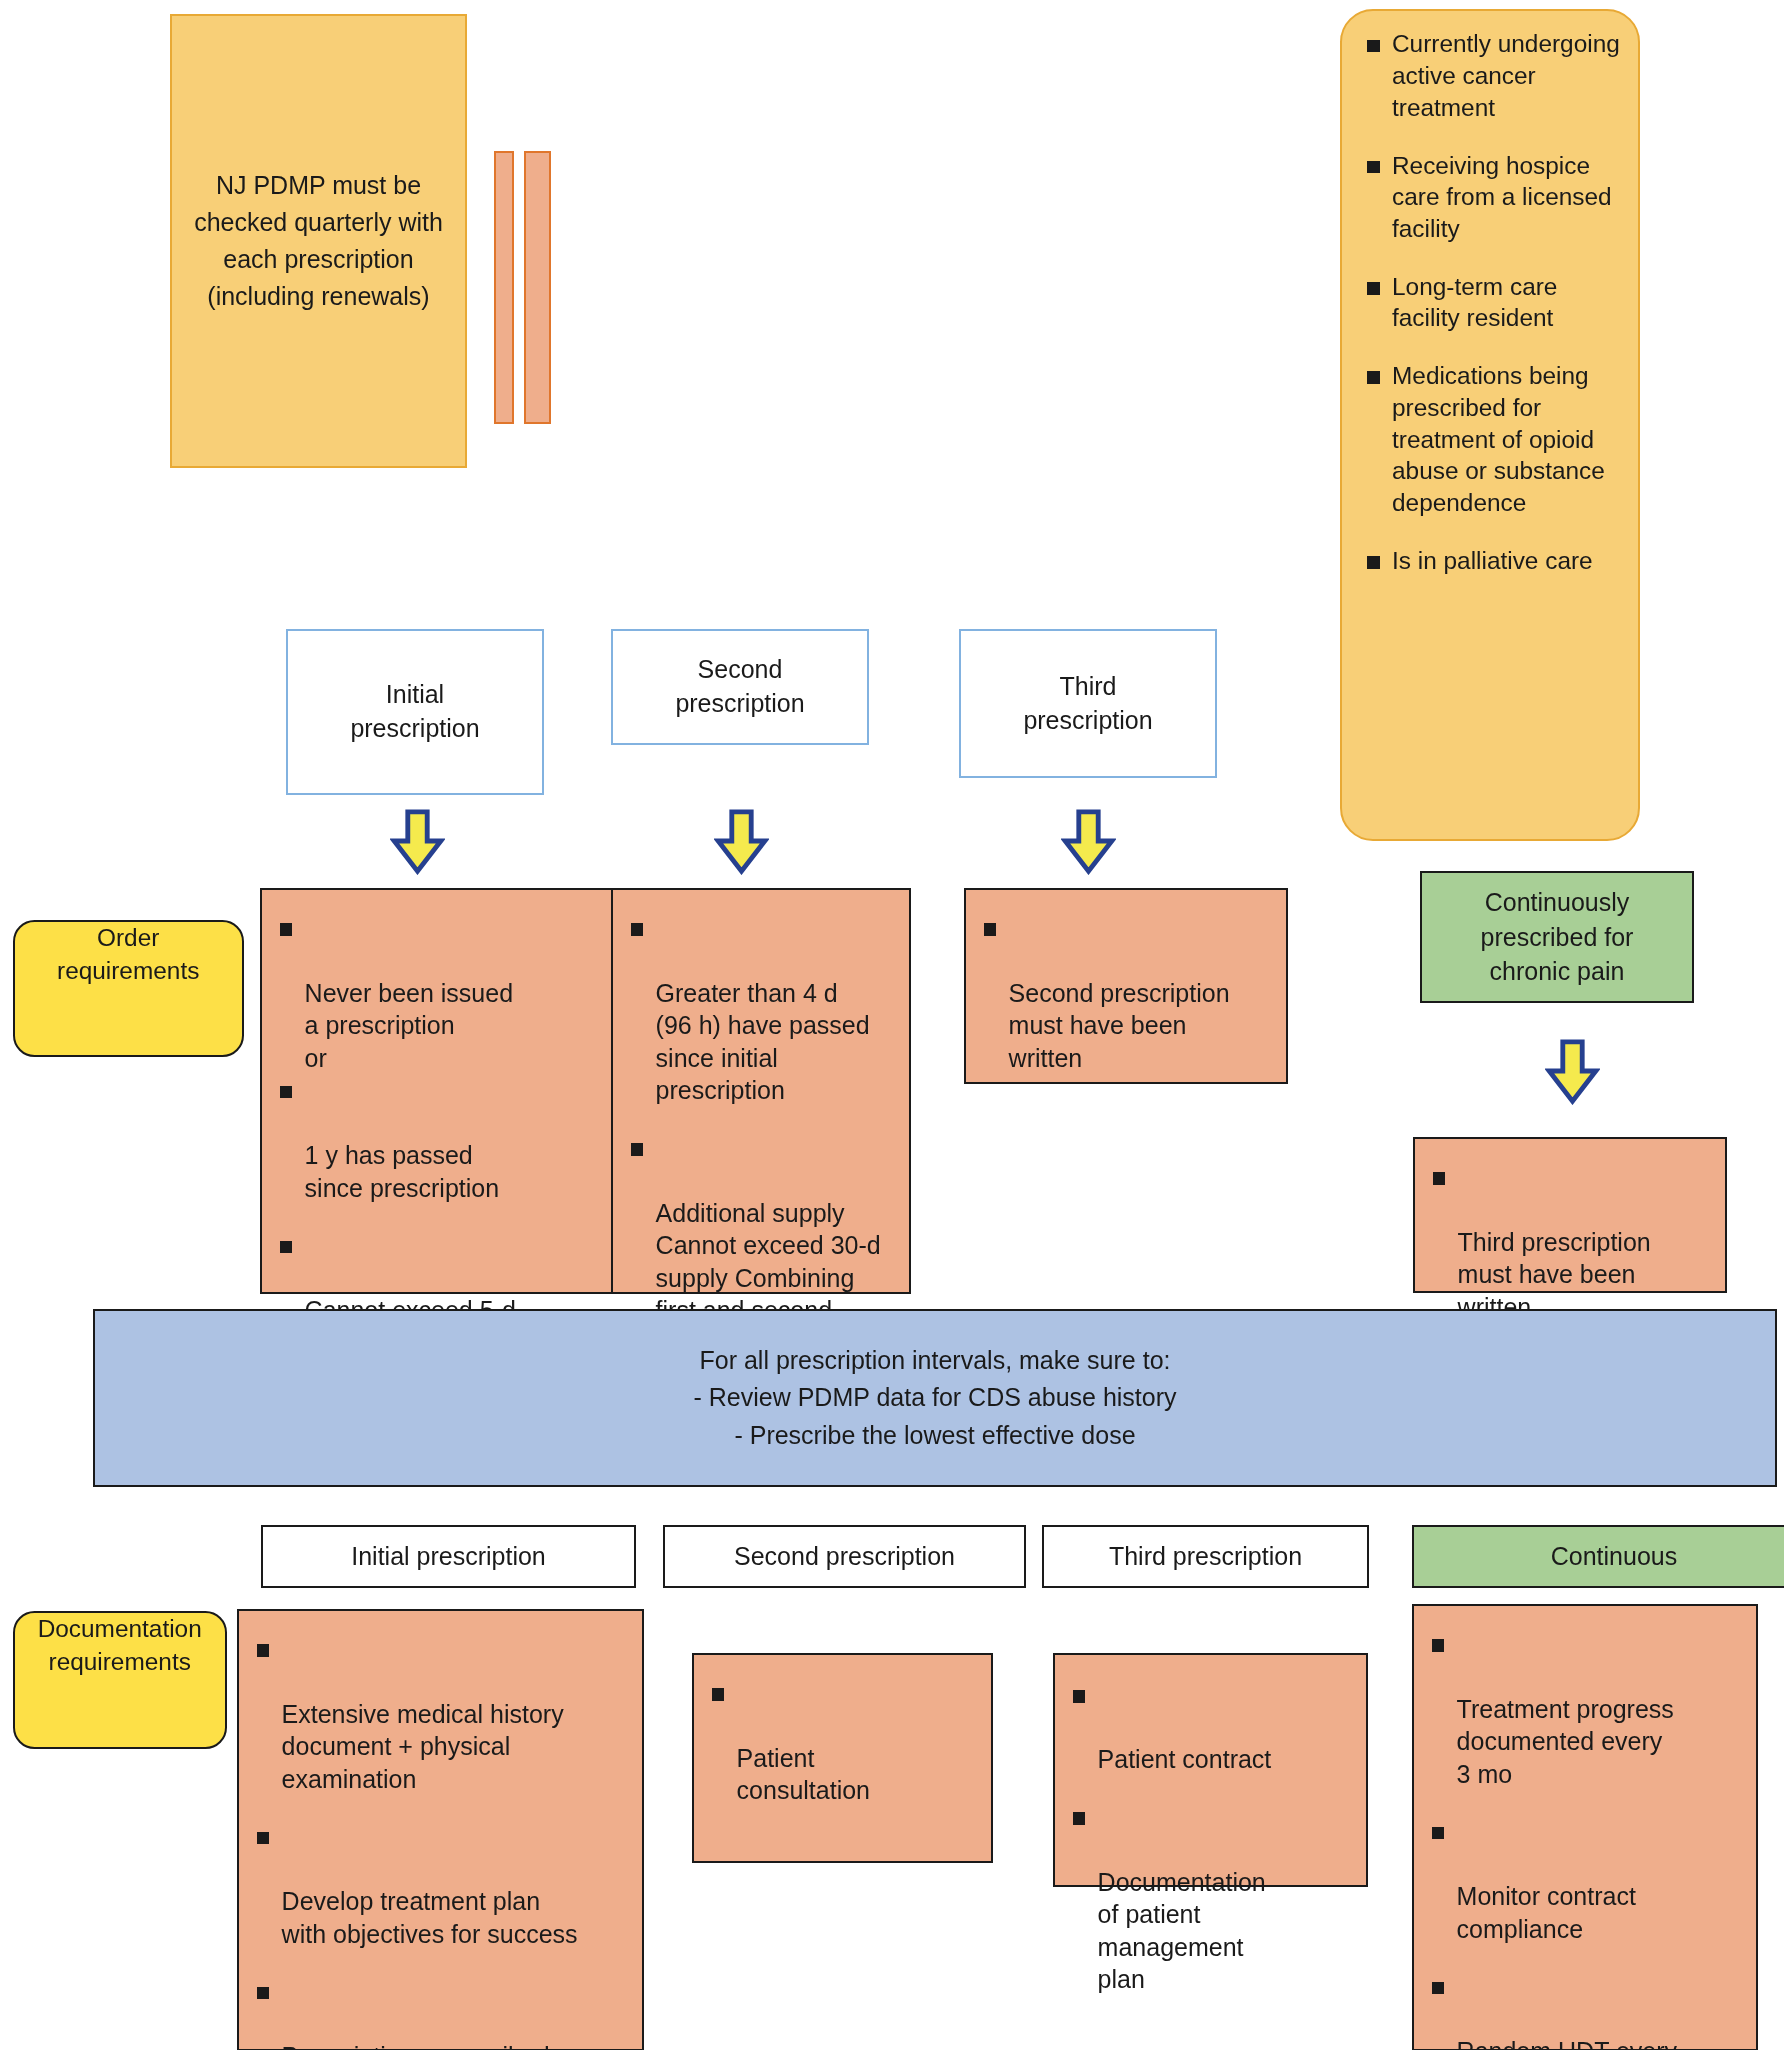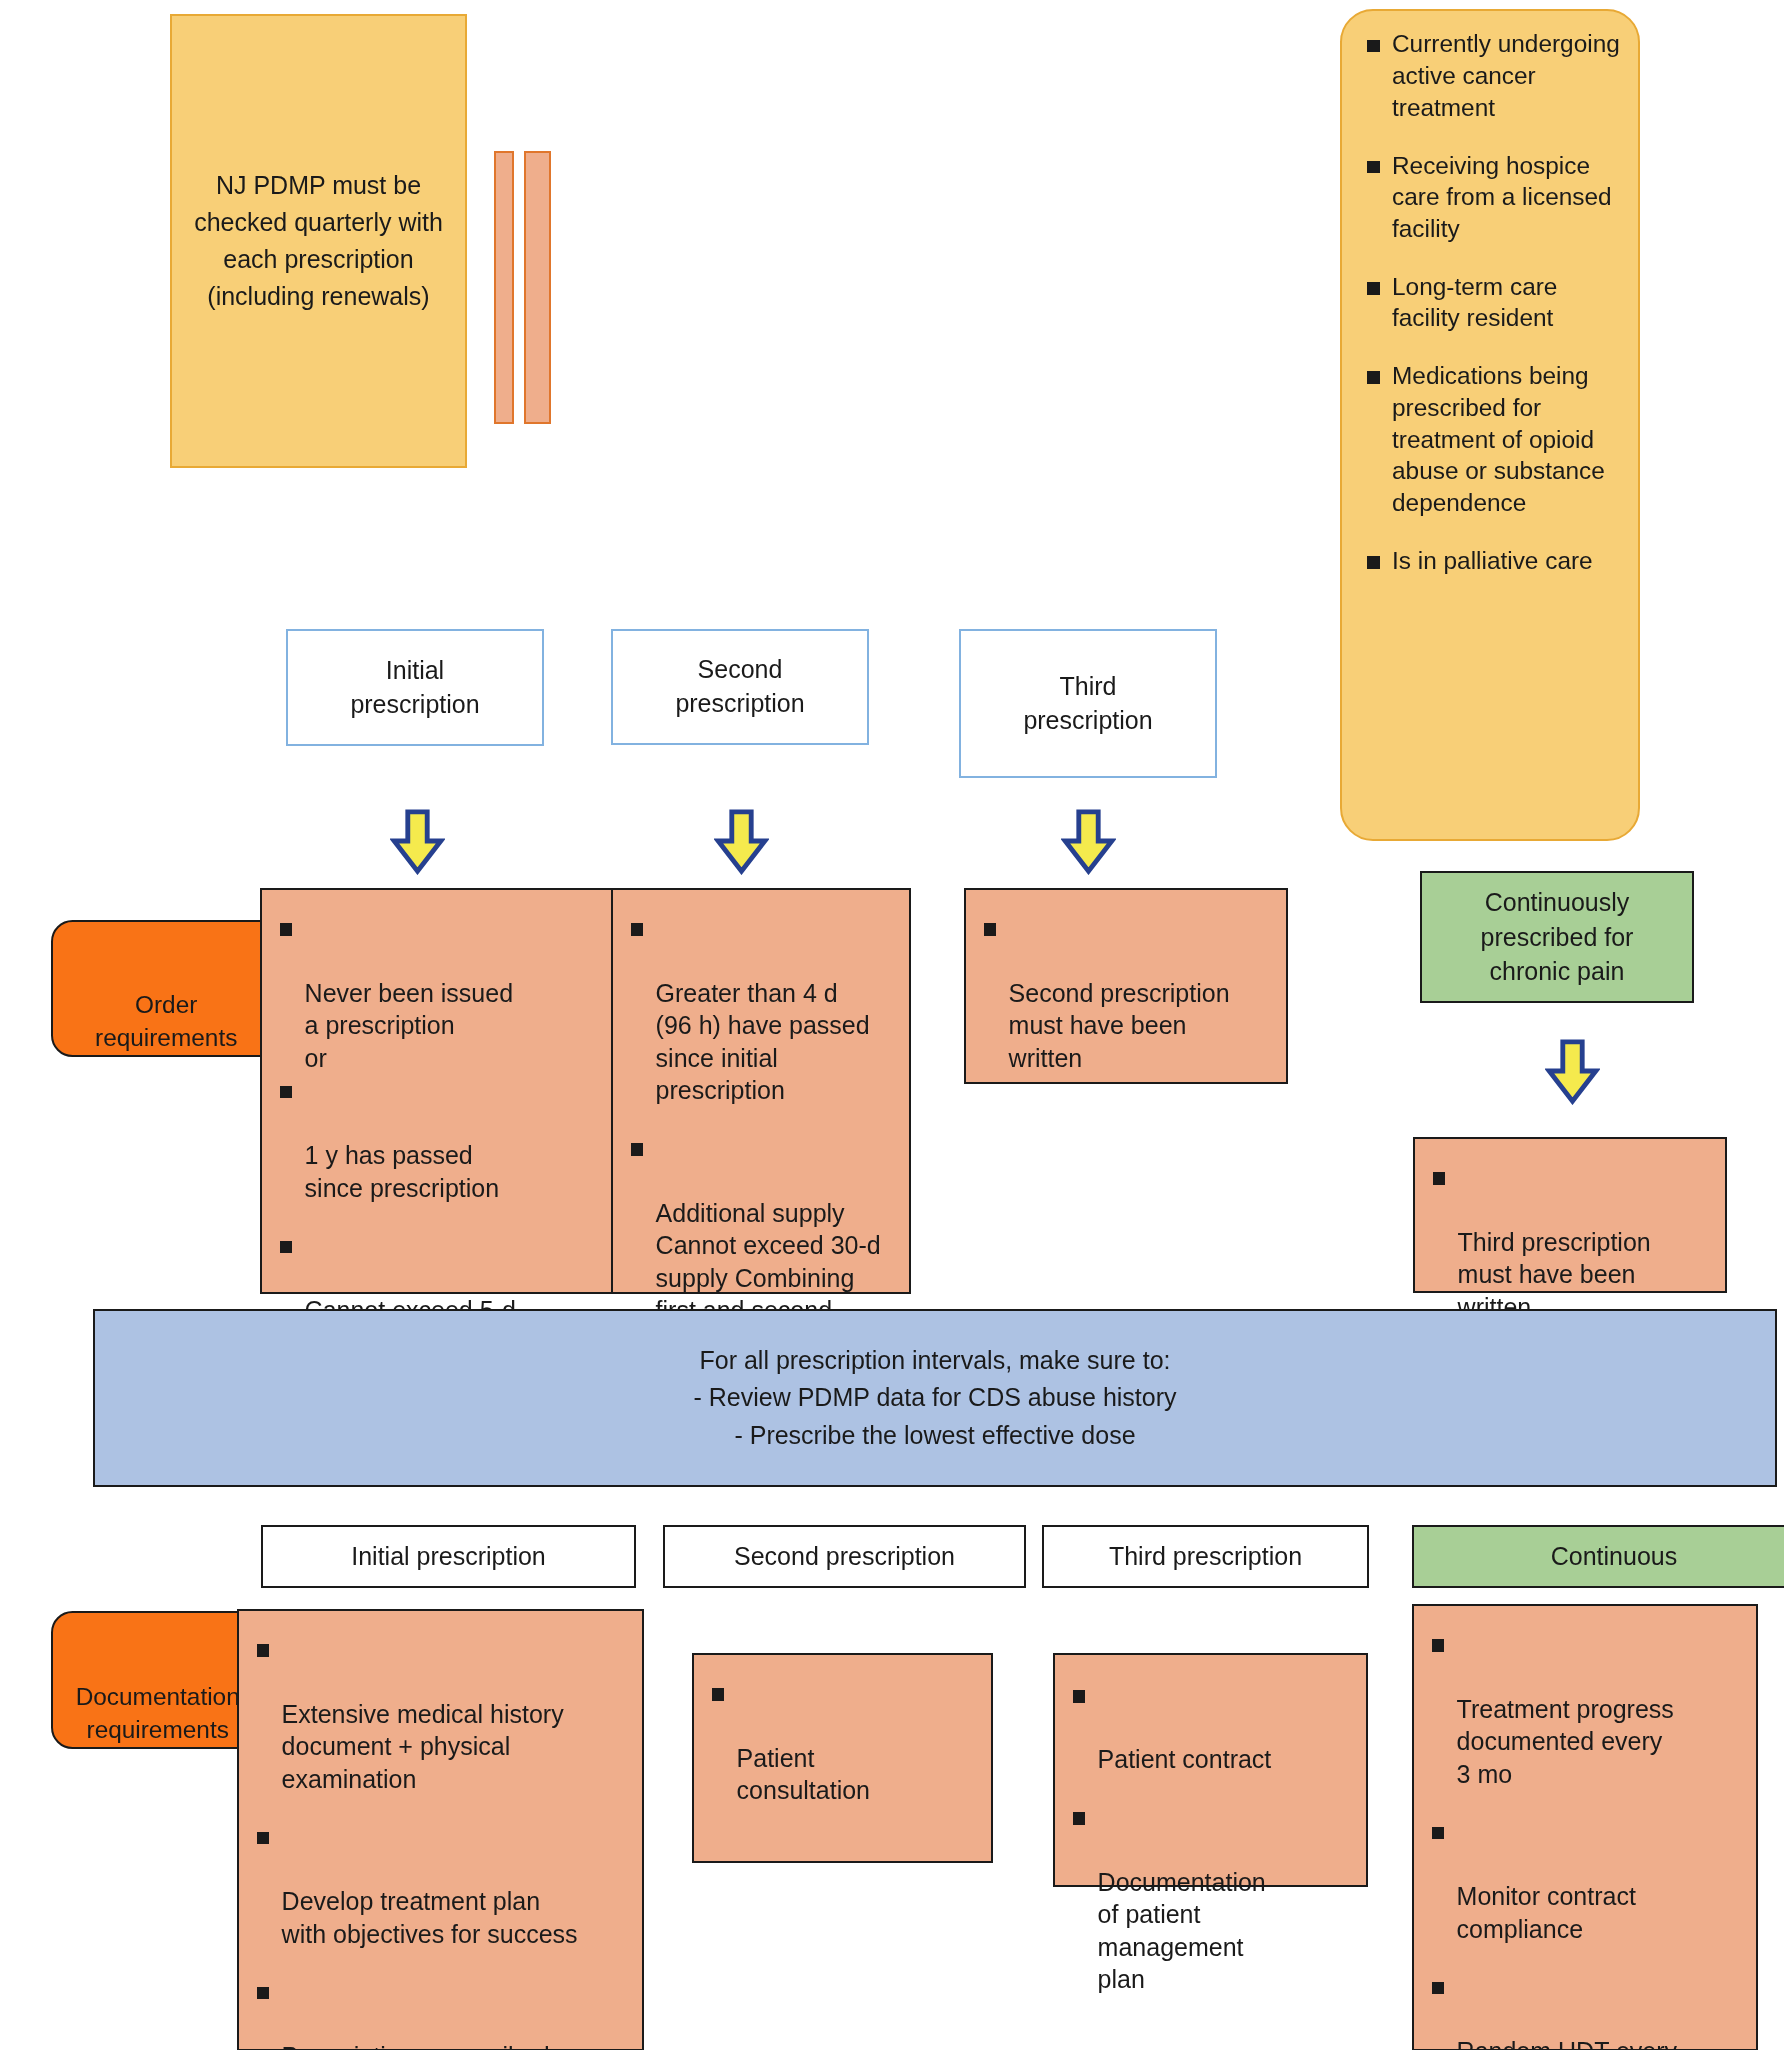--- a/index.html
+++ b/index.html
@@ -100,31 +100,30 @@
   .peach-box li {
     position: relative;
     padding-left: 25px;
     margin-bottom: 25px;
     white-space: pre-line;
   }
   .peach-box li:last-child { margin-bottom: 0; }
 
   
   .round-label {
-    background: #f97316;
+    background: #fde047;
     border: 2.9px solid #1a1a1a;
     border-radius: 21.5px;
     display: flex;
-    align-items: flex-end;
+    align-items: flex-start;
     justify-content: center;
     text-align: center;
     font-size: 24.4px;
     line-height: 1.35;
     white-space: pre-line;
-    margin-left: 38px;
   }
 
   
   .green-box {
     background: #a8cf96;
     border: 2.9px solid #1a1a1a;
     display: flex;
     align-items: center;
     justify-content: center;
     text-align: center;
@@ -201,21 +200,21 @@
         <span>Is in palliative care</span>
       </li>
     </ul>
   </div>
 
   <div class="abs round-label" style="left:12.7px; top:920px; width:231px; height:137px;">
     <span>Order
 requirements</span>
   </div>
 
-  <div class="abs blue-box" style="left:286px; top:629px; width:258px; height:117px;">
+  <div class="abs blue-box" style="left:286px; top:629px; width:258px; height:166px;">
     <span>Initial
 prescription</span>
   </div>
   <div class="abs down-arrow" style="left:390px; top:809px;">
     <svg width="55" height="66" viewBox="0 0 56 68">
       <polygon points="18,3 38,3 38,33 52,33 28,64 4,33 18,33" fill="#f5ea4d" stroke="#26408f" stroke-width="5" stroke-linejoin="miter"></polygon>
     </svg>
   </div>
   <div class="abs peach-box" style="left:260px; top:888px; width:388px; height:406px;">
     <ul>

